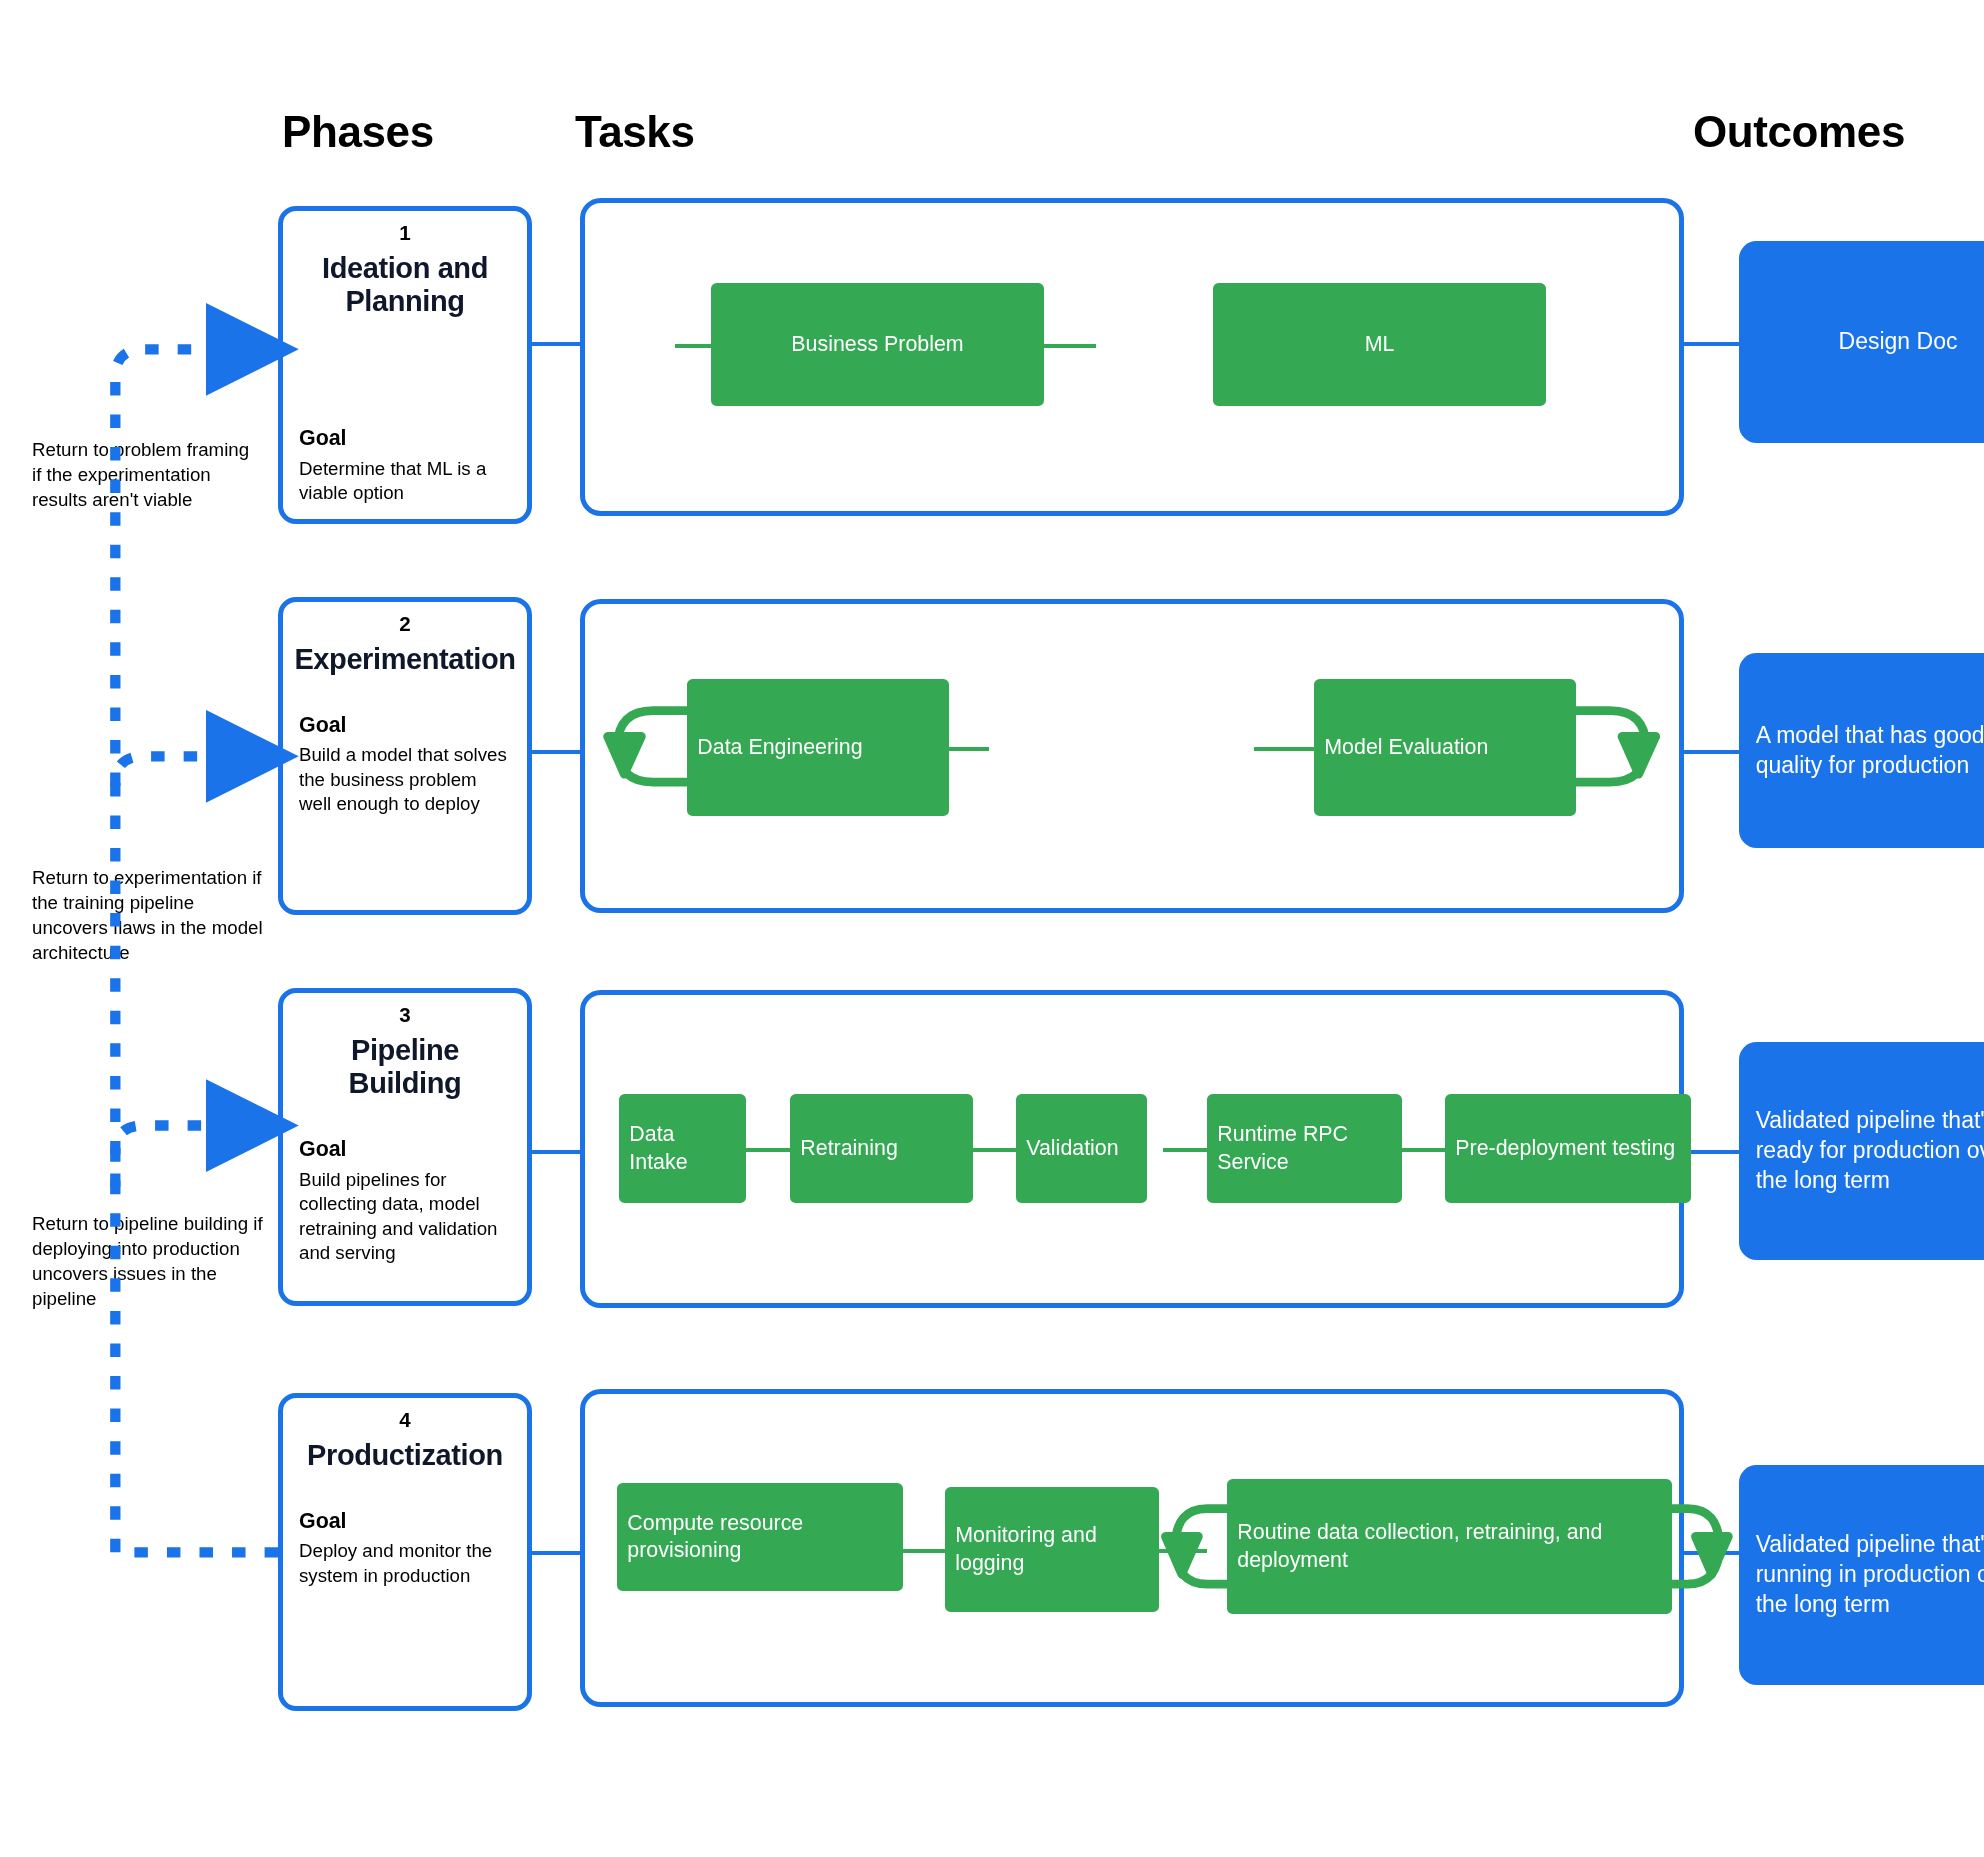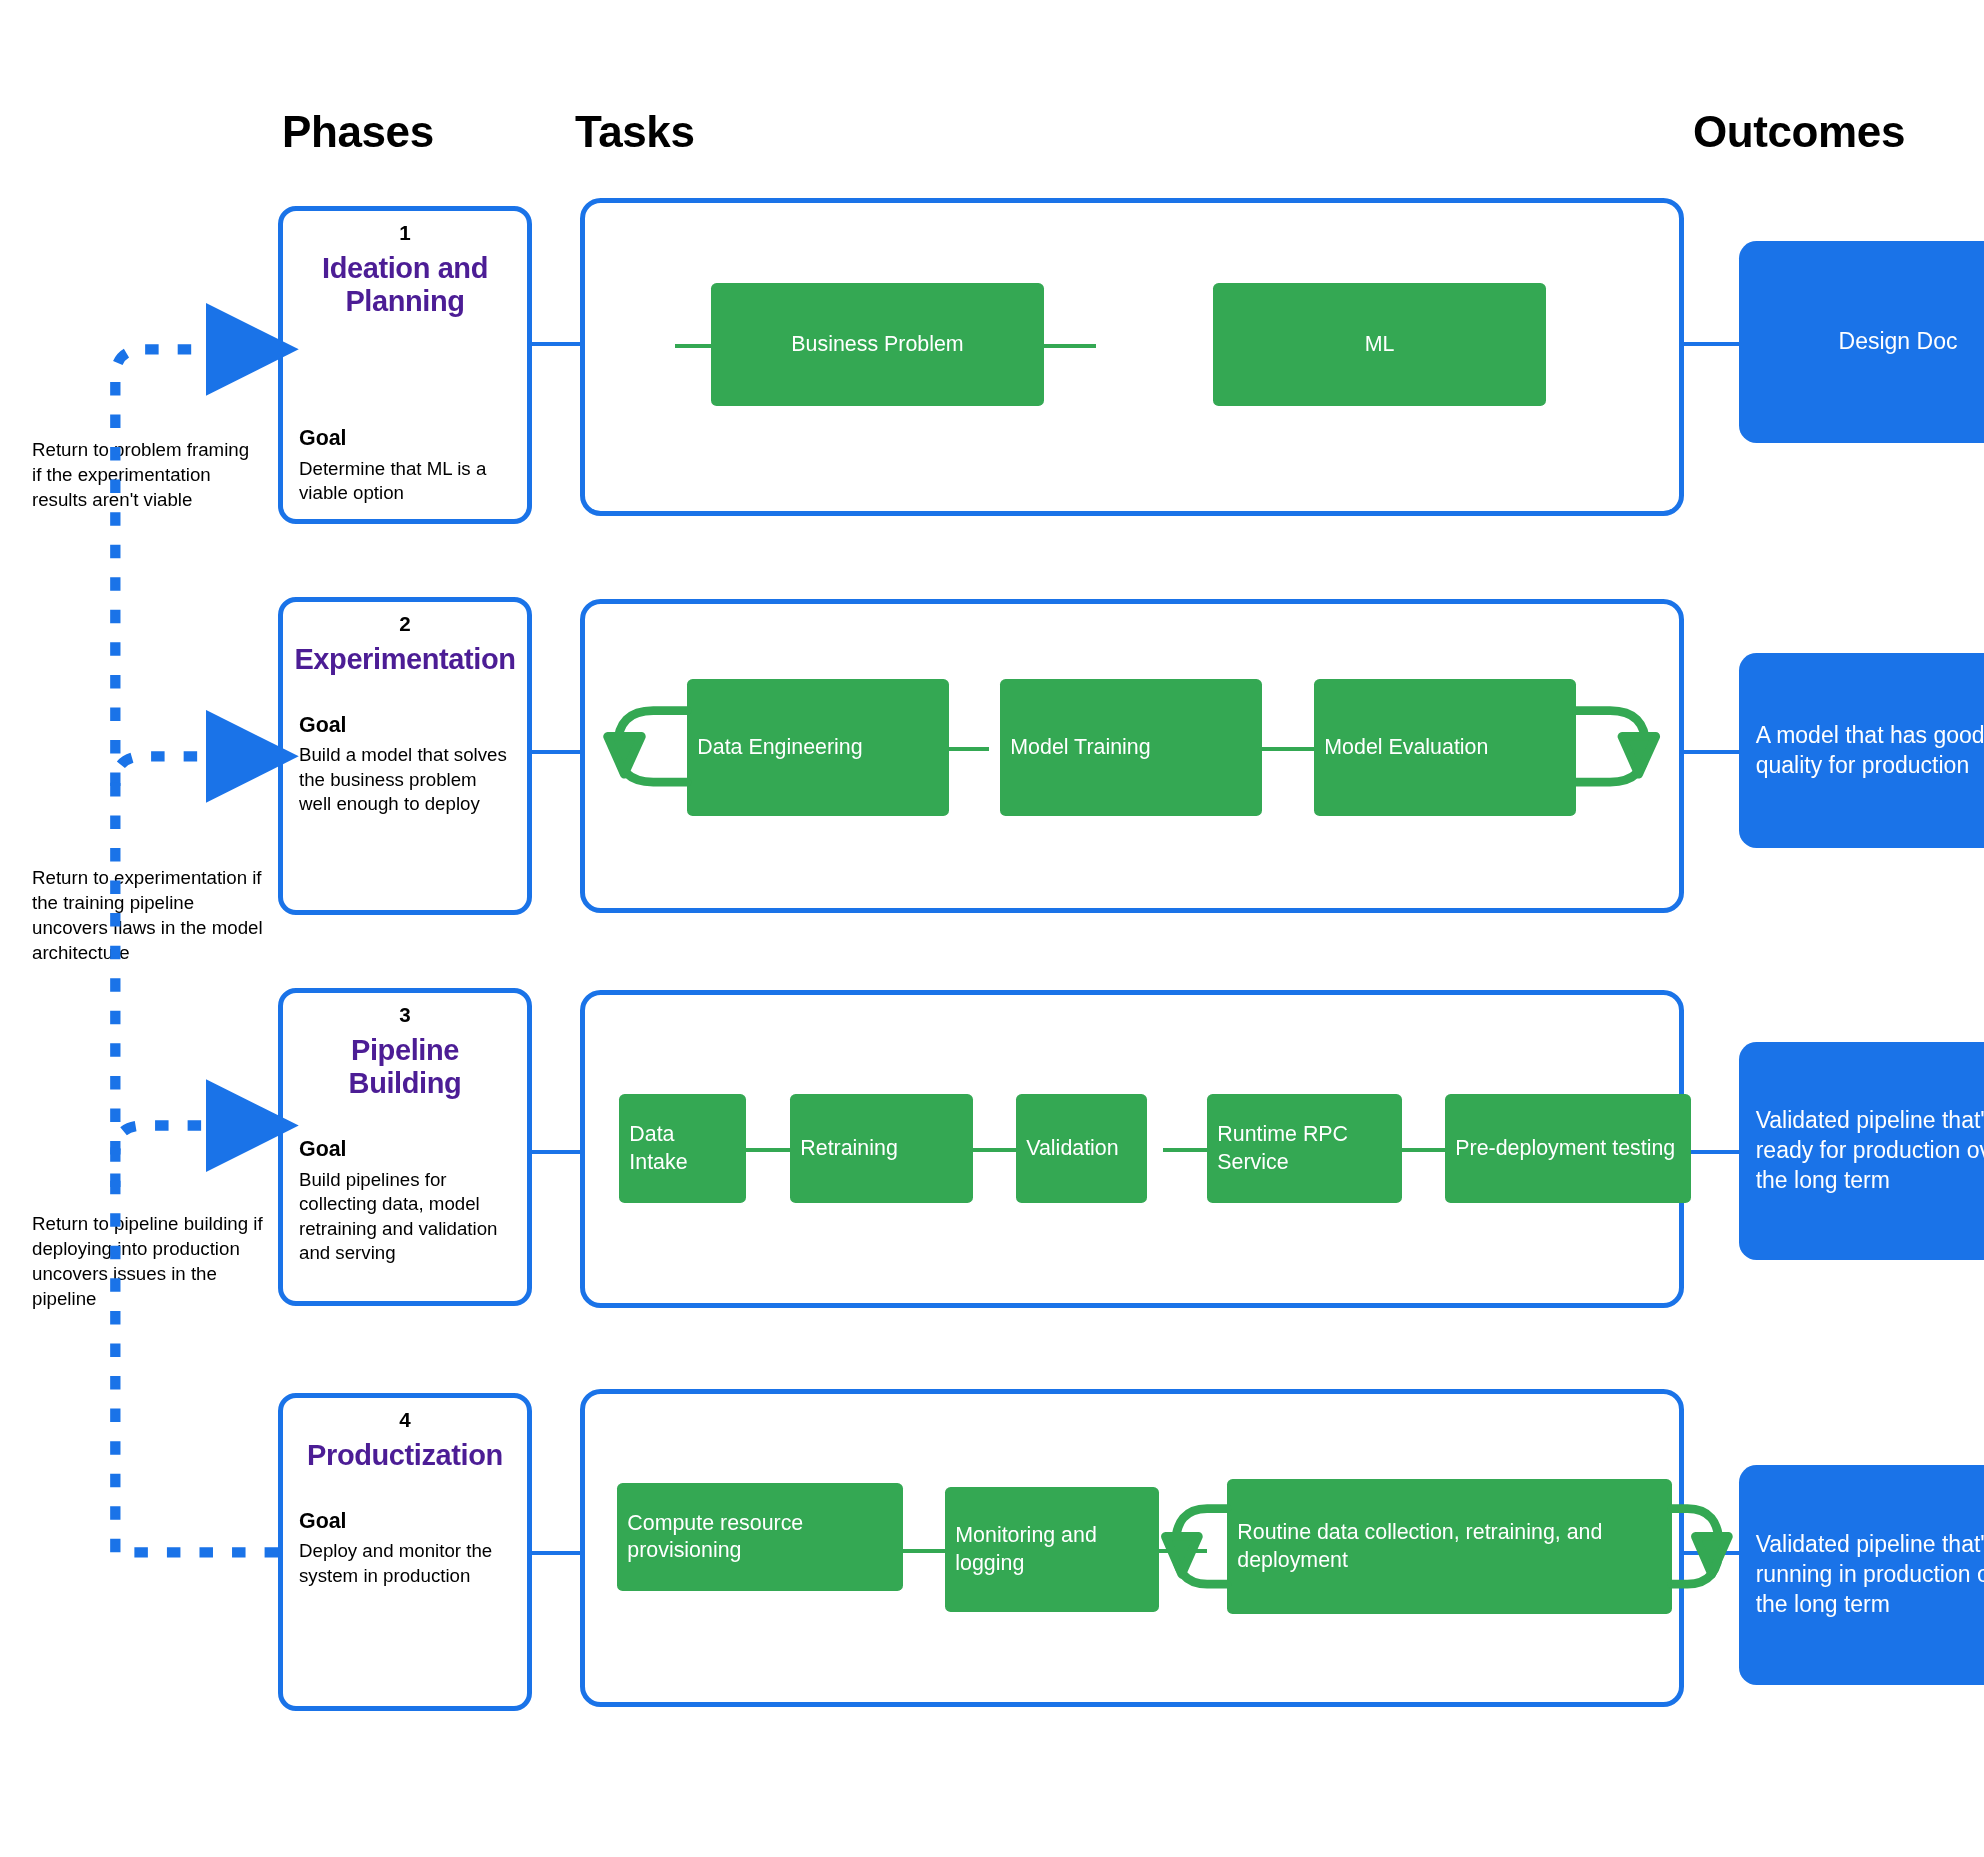--- a/index.html
+++ b/index.html
@@ -40,21 +40,21 @@
   .phase-num{
     font-size:20.6px;
     font-weight:bold;
     color:#000;
     line-height:1.1;
     margin-bottom:7.1px;
   }
   .phase-title{
     font-size:29px;
     font-weight:bold;
-    color:#4c1d95;
+    color:#0f172a;
     line-height:1.16;
     text-align:center;
     letter-spacing:-0.4px;
   }
   .phase-goal-block{
     width:100%;
     margin-top:auto;
     padding-top:13.5px;
   }
   .phase-card.mid .phase-goal-block{margin-top:23px;}
@@ -197,23 +197,20 @@
   </div>
 
   <div class="tasks-card" style="left:580px;top:599px;width:1104px;height:314px;"></div>
 
   <div class="conn-h" style="left:925px;top:747px;width:64px;"></div>
   <div class="conn-h" style="left:1254px;top:747px;width:64px;"></div>
 
   <div class="task-box" style="left:687px;top:679px;width:262px;height:137px;">
     <span>Data Engineering</span>
   </div>
-  <div class="task-box" style="left:1000px;top:679px;width:262px;height:137px;">
-    <span>Model Training</span>
-  </div>
   <div class="task-box" style="left:1314px;top:679px;width:262px;height:137px;">
     <span>Model Evaluation</span>
   </div>
 
   <div class="outcome-box" style="left:1739px;top:653px;width:318px;height:195px;">
     <span>A model that has good quality for production</span>
   </div>
 
   <div class="phase-card mid" style="left:278px;top:988px;width:254px;height:318px;">
     <div class="phase-num">3</div>

